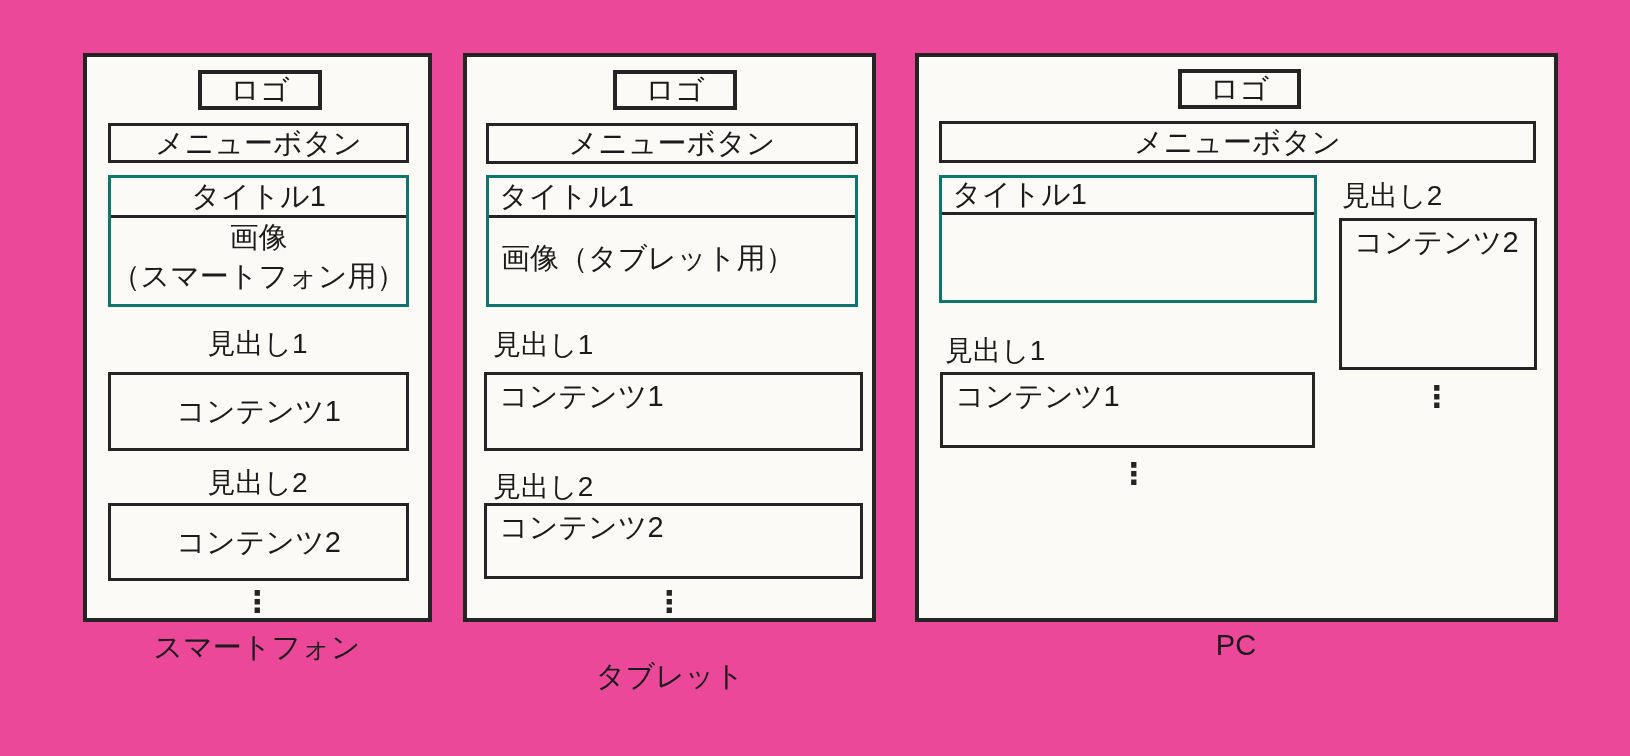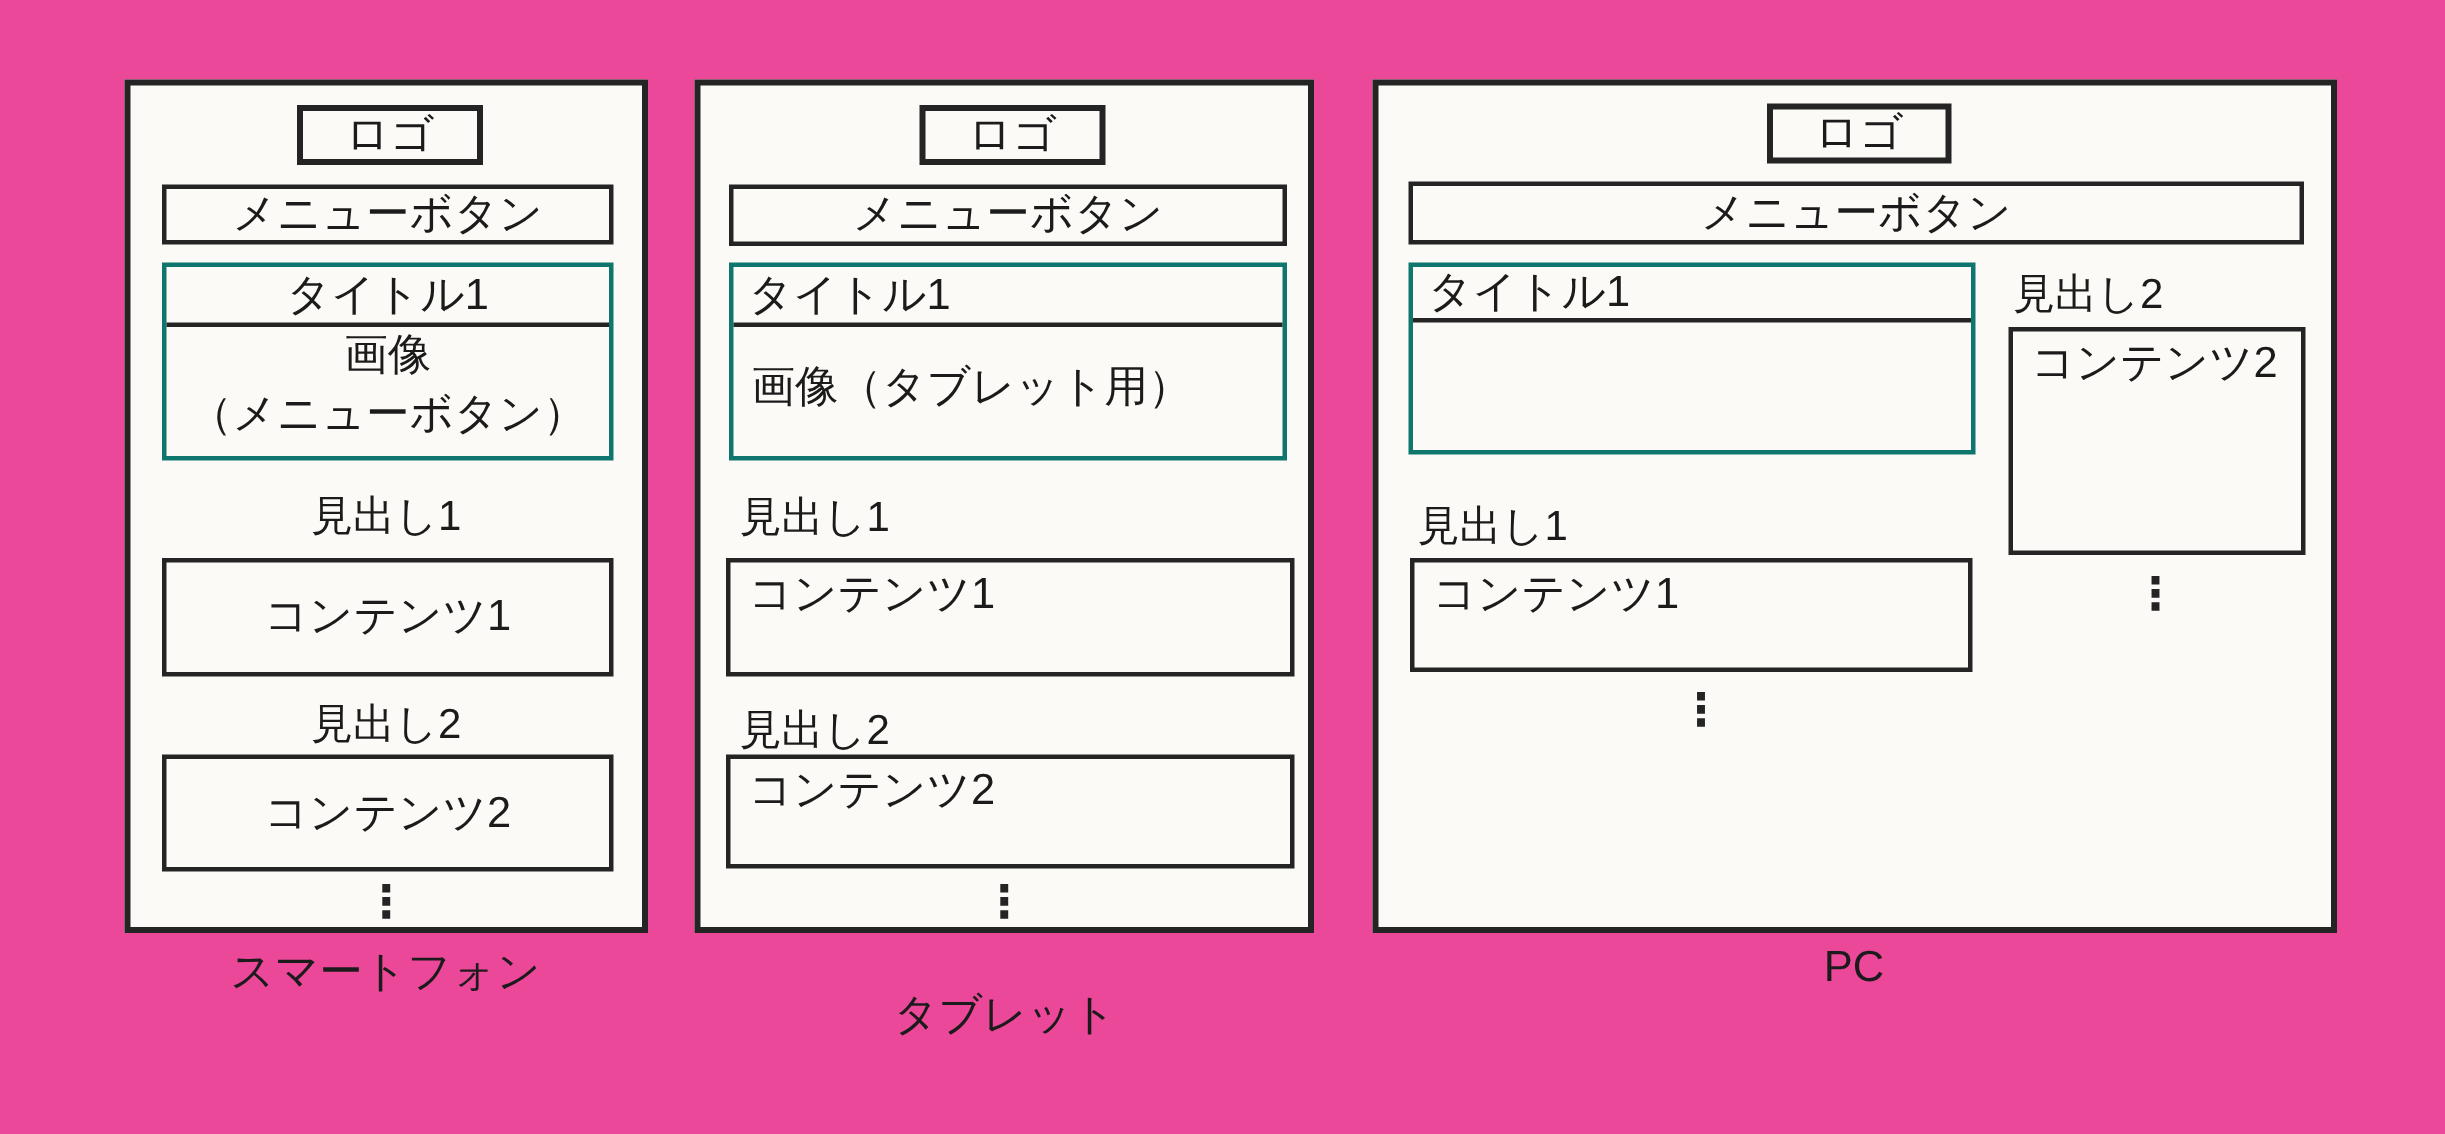--- a/index.html
+++ b/index.html
@@ -121,21 +121,21 @@
     </div>
     <div class="wbox" style="left:21px; top:66px; width:301px; height:40px;">
       <span>メニューボタン</span>
     </div>
     <div class="stack" style="left:21px; top:118px; width:301px; height:132px;">
       <div class="stack-title" style="height:40px;">
         <span>タイトル1</span>
       </div>
       <div class="stack-image" style="height:86px;">
         <span>画像</span>
-        <span>（メニューボタン）</span>
+        <span>（スマートフォン用）</span>
       </div>
     </div>
     <div class="plainlabel centered" style="top:272px;">見出し1</div>
     <div class="wbox" style="left:21px; top:315px; width:301px; height:79px;">
       <span>コンテンツ1</span>
     </div>
     <div class="plainlabel centered" style="top:411px;">見出し2</div>
     <div class="wbox" style="left:21px; top:446px; width:301px; height:78px;">
       <span>コンテンツ2</span>
     </div>

